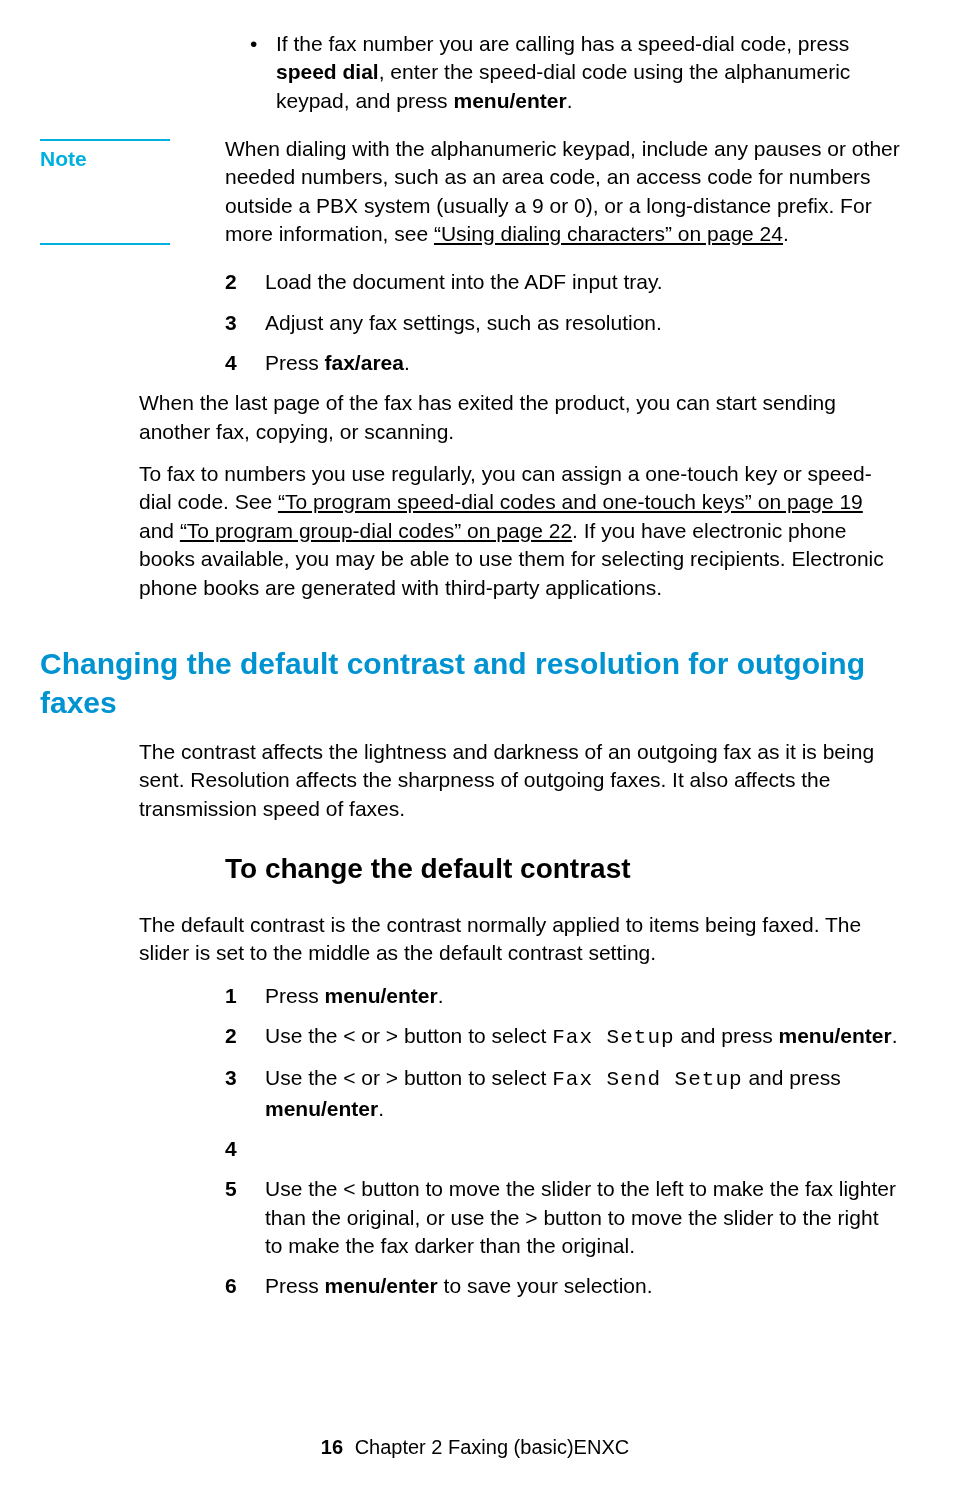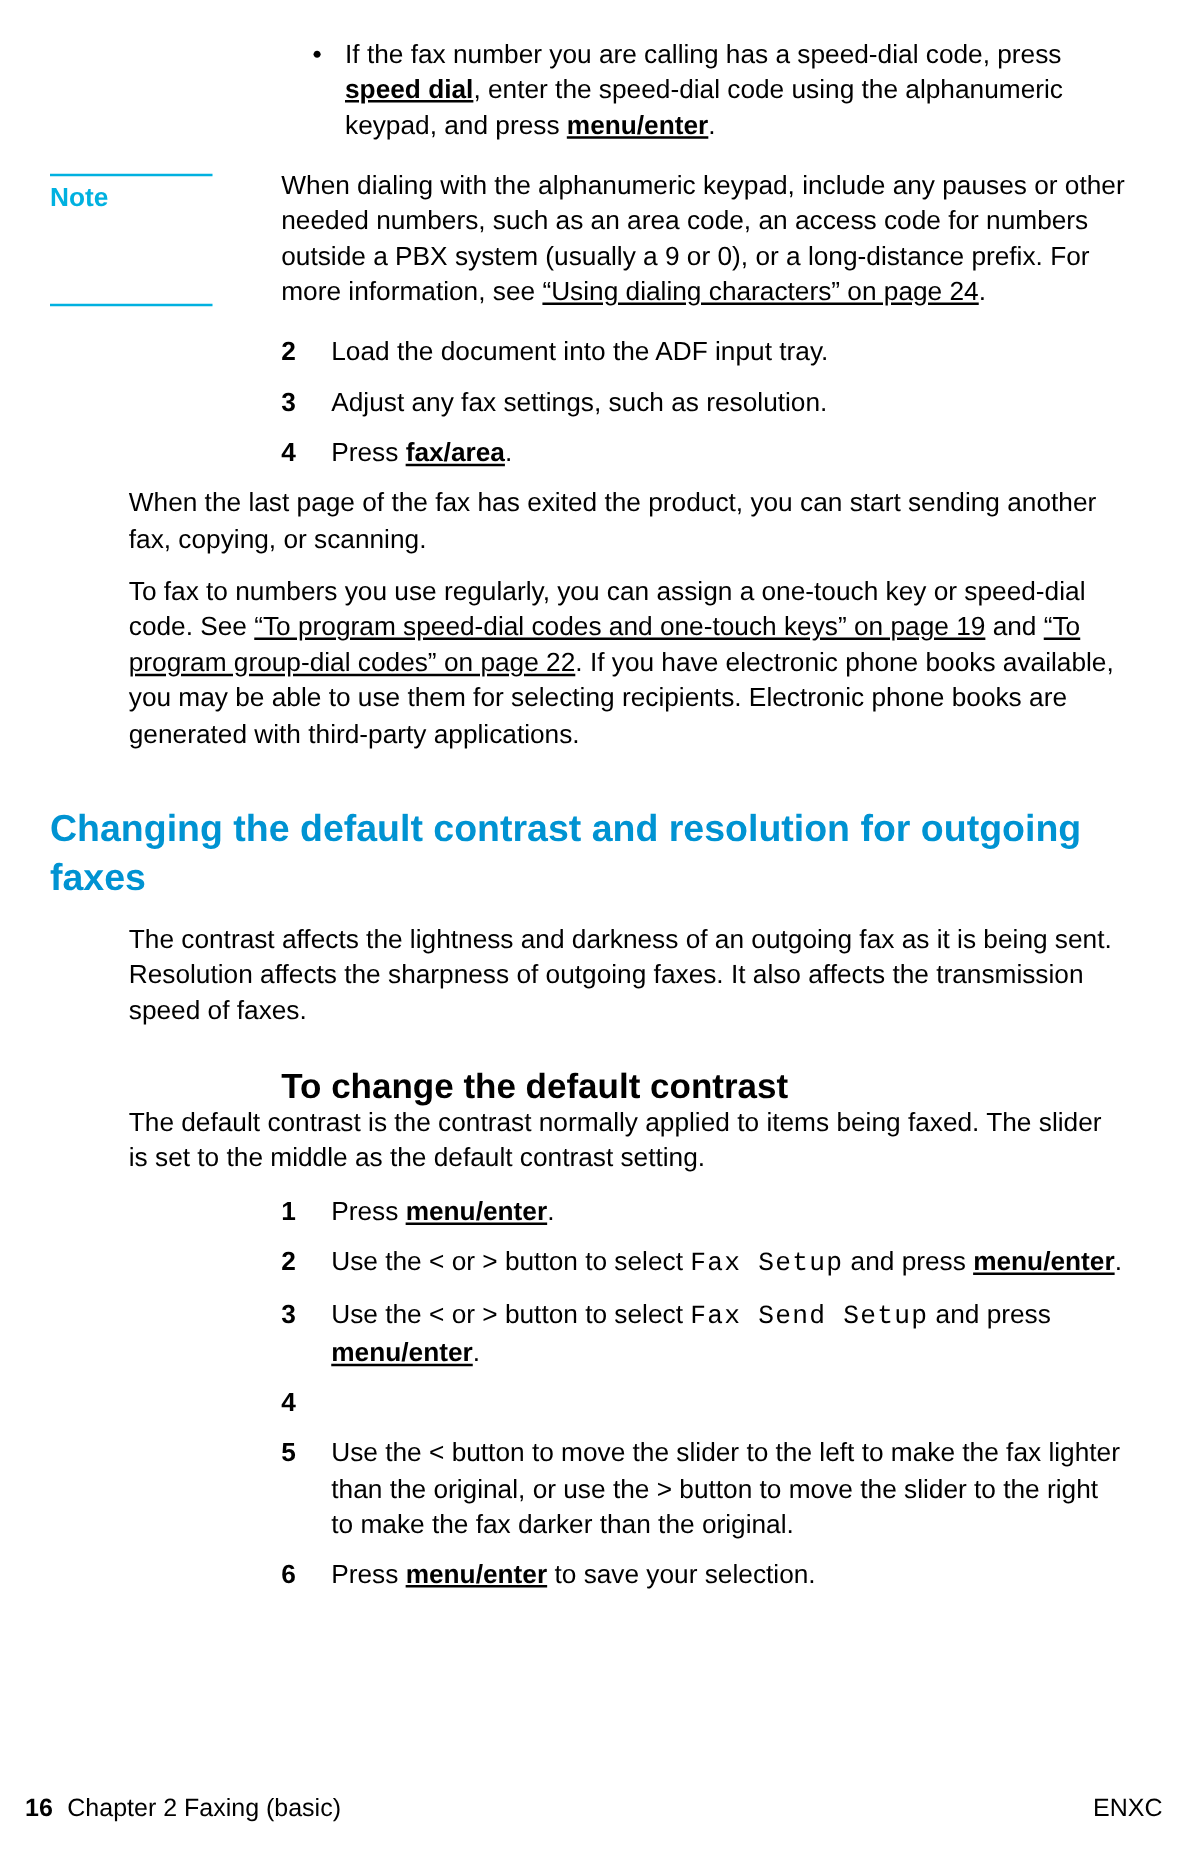--- a/index.html
+++ b/index.html
@@ -70,55 +70,55 @@
     font-size: 21px;
     line-height: 1.35;
     margin-bottom: 12px;
   }
   .num-item .num {
     width: 40px;
     font-weight: bold;
     flex-shrink: 0;
   }
   .para {
-    margin-left: 83px;
+    margin-left: 119px;
     margin-right: 30px;
     font-size: 21px;
     line-height: 1.35;
     margin-bottom: 14px;
   }
   .h1 {
     color: #0093d2;
     font-size: 30px;
     font-weight: bold;
     line-height: 1.3;
     margin: 42px 30px 16px 20px;
   }
   .h2 {
     font-size: 28px;
     font-weight: bold;
-    margin: 30px 30px 0 205px;
+    margin: 30px 30px 26px 205px;
   }
   .link {
     color: #000000;
     text-decoration: underline;
   }
-  .b { font-weight: bold; text-decoration: underline; }
+  .b { font-weight: bold; }
   .mono {
     font-family: "Courier New", monospace;
     letter-spacing: 1px;
   }
   .footer {
     position: absolute;
     bottom: 26px;
     left: 20px;
     right: 30px;
     font-size: 20px;
     display: flex;
-    justify-content: space-between;
+    justify-content: center;
   }
   .footer .pn { font-weight: bold; margin-right: 6px;}
 </style>
 </head>
 <body>
 
 <div class="page">
 
   <div class="bullet-item">
     <div class="bullet">•</div>

